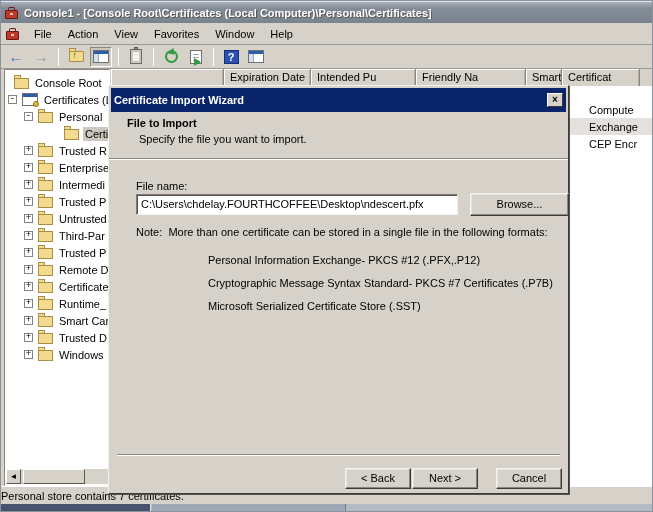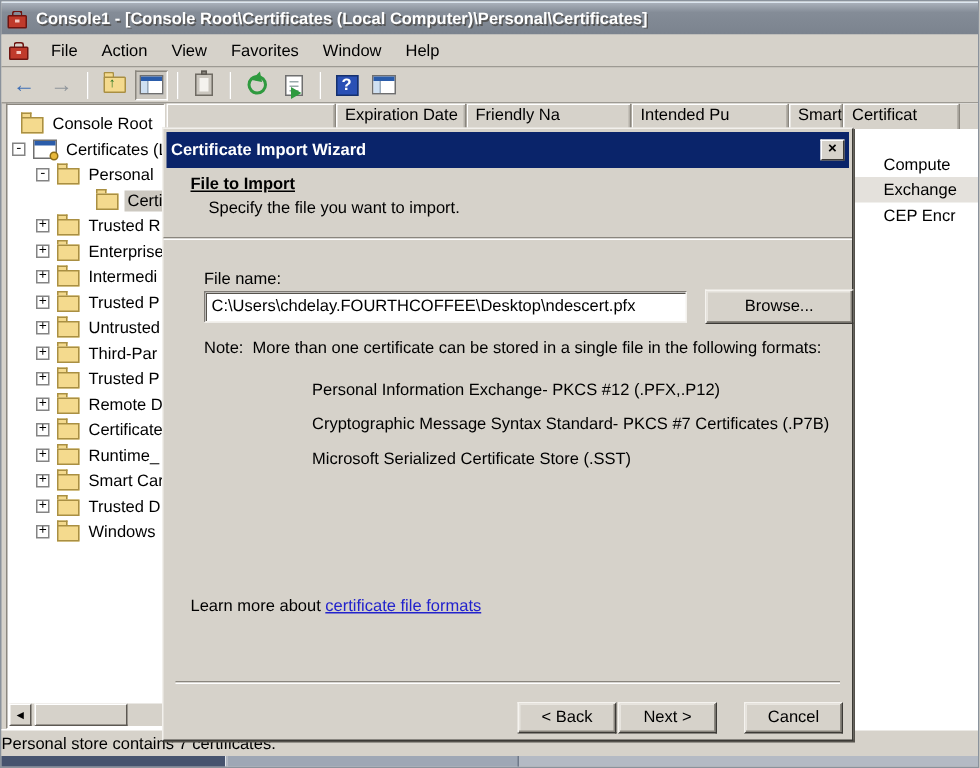--- a/index.html
+++ b/index.html
@@ -88,21 +88,21 @@
   .bottom-strip .seg2 { position:absolute; left:151px; top:0; bottom:0; width:194px; background:#9ea7b5; border-right:1px solid #6e7populate; border-right:1px solid #6e7888; }
 
   
   .dialog { position:absolute; left:107px; top:84px; width:461px; height:409px; background:#d6d2ca;
     border:1px solid; border-color:#f2f0ec #3c3a36 #3c3a36 #f2f0ec; box-shadow:inset 1px 1px 0 #d6d2ca, 1px 1px 0 #55524c; z-index:10; }
   .dlg-titlebar { position:absolute; left:2px; top:2px; right:2px; height:18px; background:#0a246a;
     display:flex; align-items:center; padding:12px 3px; }
   .dlg-title { color:#fff; font-weight:bold; flex:1 1 auto; white-space:nowrap; overflow:hidden; }
   .dlg-close { width:16px; height:14px; background:#d6d2ca; border:1px solid; border-color:#fff #3c3a36 #3c3a36 #fff;
     font-size:10px; font-weight:bold; line-height:12px; text-align:center; color:#000; }
-  .dlg-heading { position:absolute; left:18px; top:31px; font-weight:bold;text-decoration:underline; }
+  .dlg-heading { position:absolute; left:18px; top:31px; font-weight:bold; }
   .dlg-subheading { position:absolute; left:30px; top:47px; }
   .dlg-sep1 { position:absolute; left:0px; top:72px; right:0px; height:2px; border-top:1px solid #8a867e; border-bottom:1px solid #fff; }
   .dlg-filelabel { position:absolute; left:27px; top:94px; }
   .dlg-field { position:absolute; left:27px; top:108px; width:322px; height:21px; background:#fff;
     border:1px solid; border-color:#7e7a74 #f4f2ee #f4f2ee #7e7a74; box-shadow:inset 1px 1px 0 #55524c;
     font-size:11px; font-family:"Liberation Sans", sans-serif; padding:0 4px; line-height:19px; white-space:nowrap; overflow:hidden; }
   .btn { background:#d6d2ca; border:1px solid; border-color:#f5f3ef #3c3a36 #3c3a36 #f5f3ef;
     box-shadow:inset -1px -1px 0 #8a867e, inset 1px 1px 0 #e8e5df; font-size:11px; font-family:"Liberation Sans", sans-serif;
     text-align:center; color:#000; cursor:default; }
   .dlg-browse { position:absolute; left:361px; top:107px; width:99px; height:23px; line-height:21px; }
@@ -347,22 +347,22 @@
     <div class="hscroll">
       <div class="sbtn">◄</div>
       <div class="thumb"></div>
     </div>
   </div>
 
   <div class="list-pane">
     <div class="col-headers" id="col-headers">
         <span class="col-h" style="width: 113px;"></span>
         <span class="col-h" style="width: 87px;">Expiration Date</span>
+        <span class="col-h" style="width: 105px;">Intended Pu</span>
         <span class="col-h" style="width: 110px;">Friendly Na</span>
-        <span class="col-h" style="width: 105px;">Intended Pu</span>
         <span class="col-h" style="width: 36px;">Smart</span>
         <span class="col-h" style="width: 78px;">Certificat</span>
       </div>
     <div id="list-rows">
         <div class="list-row" style="top: 32px;">
           <span class="list-cell">Compute</span>
         </div>
         <div class="list-row hl" style="top: 49px;">
           <span class="list-cell">Exchange</span>
         </div>
@@ -391,23 +391,20 @@
 
     <div class="dlg-filelabel">File name:</div>
     <div class="dlg-field">C:\Users\chdelay.FOURTHCOFFEE\Desktop\ndescert.pfx</div>
     <div class="btn dlg-browse">Browse...</div>
 
     <div class="dlg-note">Note:  More than one certificate can be stored in a single file in the following formats:</div>
     <div class="dlg-format" style="top:168px;">Personal Information Exchange- PKCS #12 (.PFX,.P12)</div>
     <div class="dlg-format" style="top:191px;">Cryptographic Message Syntax Standard- PKCS #7 Certificates (.P7B)</div>
     <div class="dlg-format" style="top:214px;">Microsoft Serialized Certificate Store (.SST)</div>
 
-    <div class="dlg-learn">
-      <span>Learn more about </span><span class="dlg-link">certificate file formats</span>
-    </div>
 
     <div class="dlg-sep2"></div>
     <div class="btn dlg-next">Next &gt;</div>
     <div class="btn dlg-back">&lt; Back</div>
     <div class="btn dlg-cancel">Cancel</div>
   </div>
 
 </div>
 
 </body></html>

